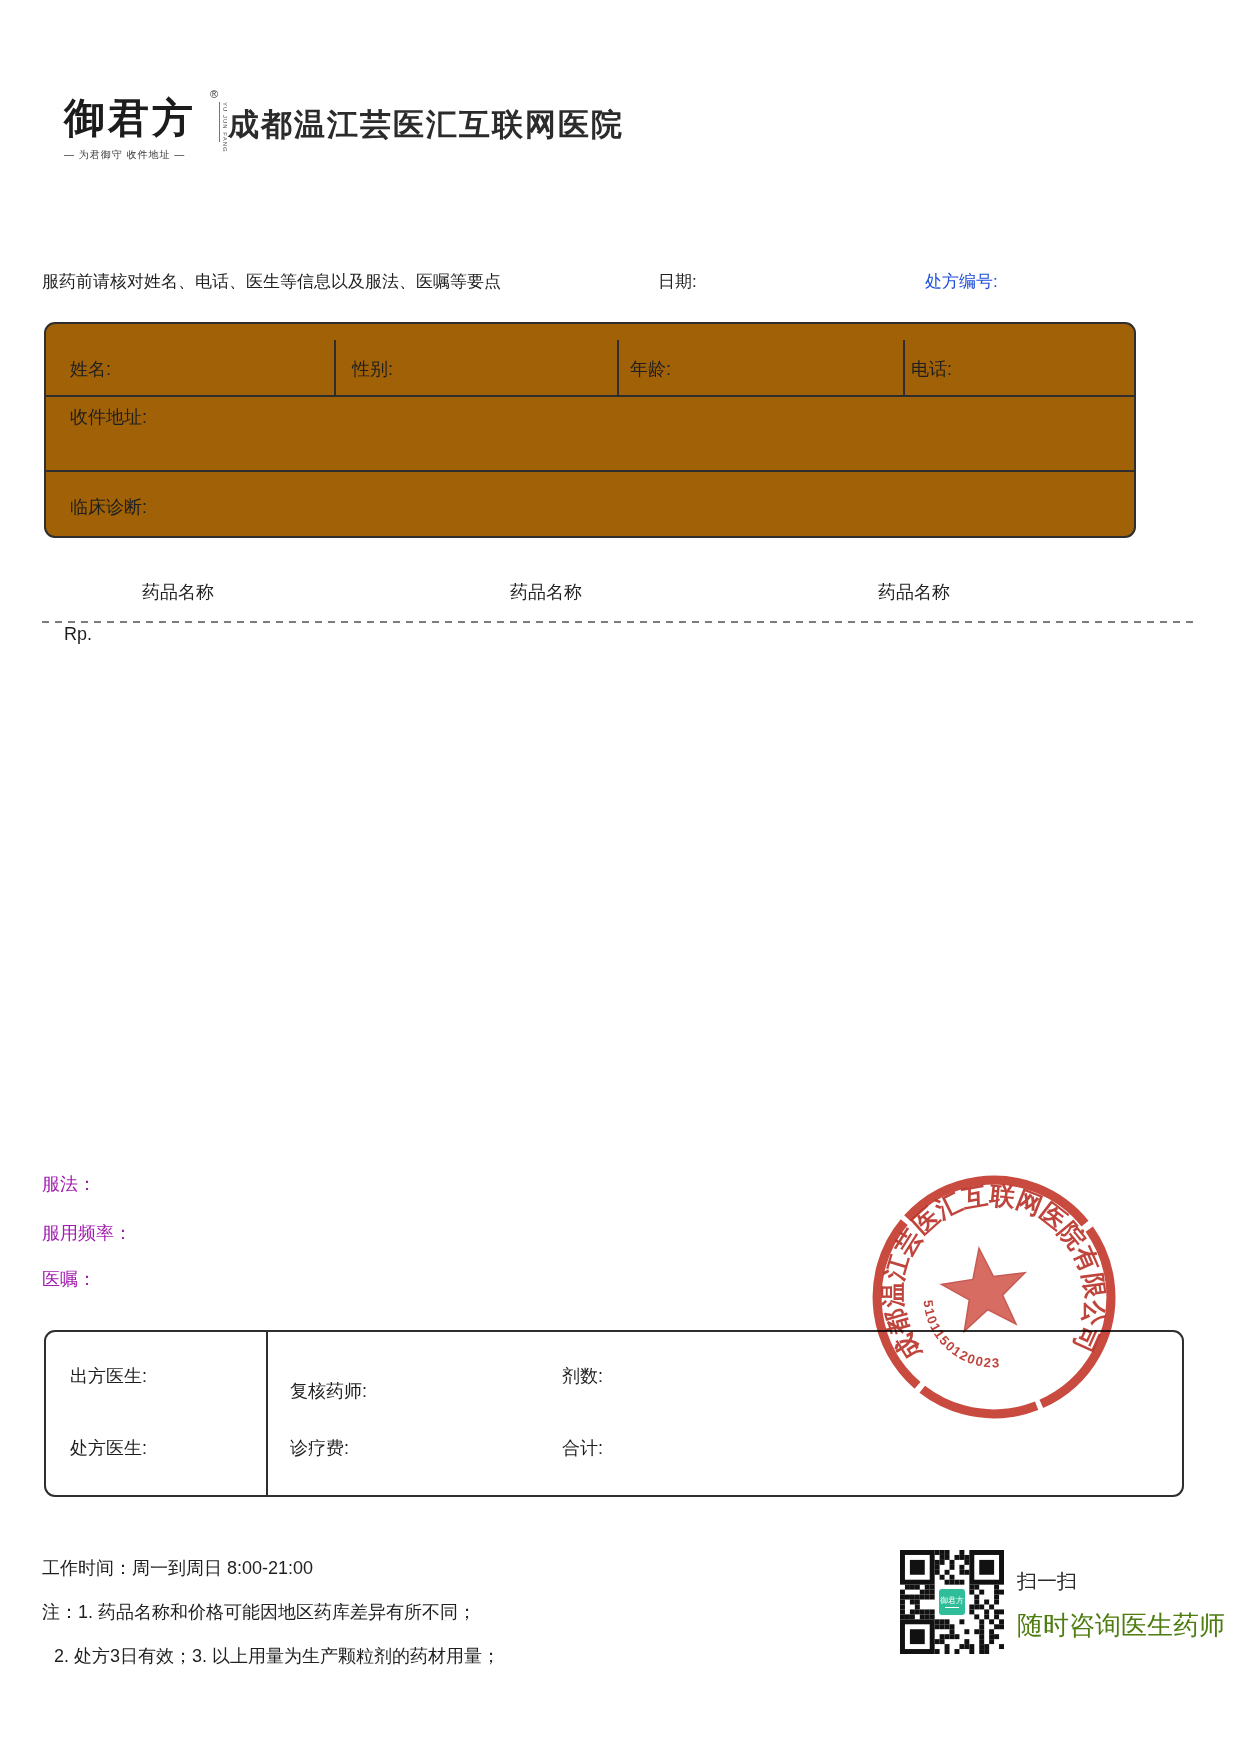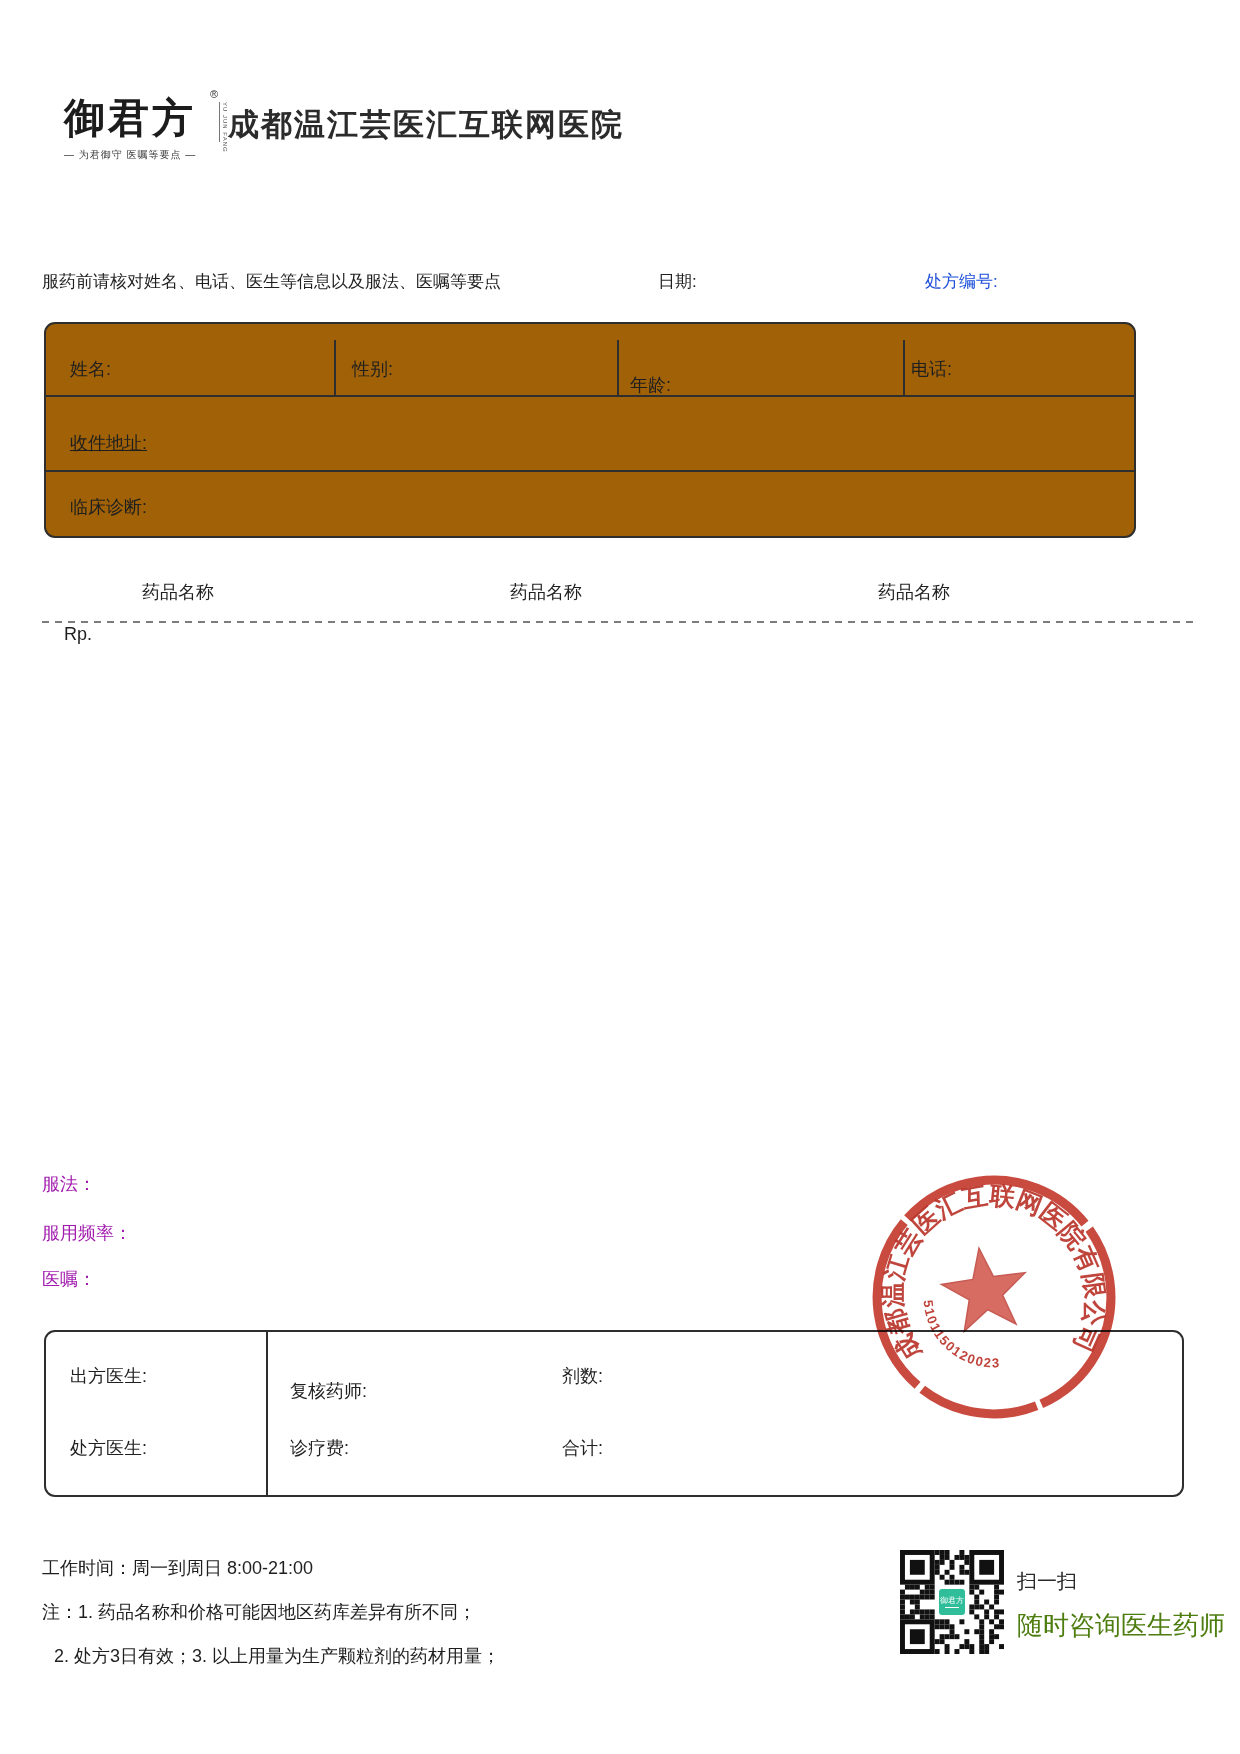--- a/index.html
+++ b/index.html
@@ -92,39 +92,39 @@
 </style>
 </head>
 <body>
 
 <div class="logo-block">
   <div class="logo-row">
     <span class="logo-main">御君方</span>
     <span class="logo-reg">®</span>
     <span class="logo-vert">YU JUN FANG</span>
   </div>
-  <div class="logo-tagline">— 为君御守  医嘱等要点 —</div>
+  <div class="logo-tagline">— 为君御守  收件地址 —</div>
 </div>
 <div class="hospital-title">成都温江芸医汇互联网医院</div>
 
 <div class="meta-notice">服药前请核对姓名、电话、医生等信息以及服法、医嘱等要点</div>
 <div class="meta-date">日期:</div>
 <div class="meta-rxno">处方编号:</div>
 
 <div class="patient-box">
   <span class="pb-label" style="left:24px; top:33px;">姓名:</span>
   <span class="pb-label" style="left:306px; top:33px;">性别:</span>
-  <span class="pb-label" style="left:584px; top:49px;">年龄:</span>
+  <span class="pb-label" style="left:584px; top:33px;">年龄:</span>
   <span class="pb-label" style="left:865px; top:33px;">电话:</span>
   <span class="pb-vline" style="left:288px;"></span>
   <span class="pb-vline" style="left:571px;"></span>
   <span class="pb-vline" style="left:857px;"></span>
   <span class="pb-hline" style="top:71px;"></span>
   <span class="pb-hline" style="top:146px;"></span>
-  <span class="pb-label" style="left:24px; top:107px;text-decoration:underline;">收件地址:</span>
+  <span class="pb-label" style="left:24px; top:81px;">收件地址:</span>
   <span class="pb-label" style="left:24px; top:171px;">临床诊断:</span>
 </div>
 
 <span class="rp-label">Rp.</span>
 <span class="rp-col c0">药品名称</span>
 <span class="rp-col c1">药品名称</span>
 <span class="rp-col c2">药品名称</span>
 <div class="dash-line"></div>
 
 <div class="usage-label u-fa">服法：</div>

